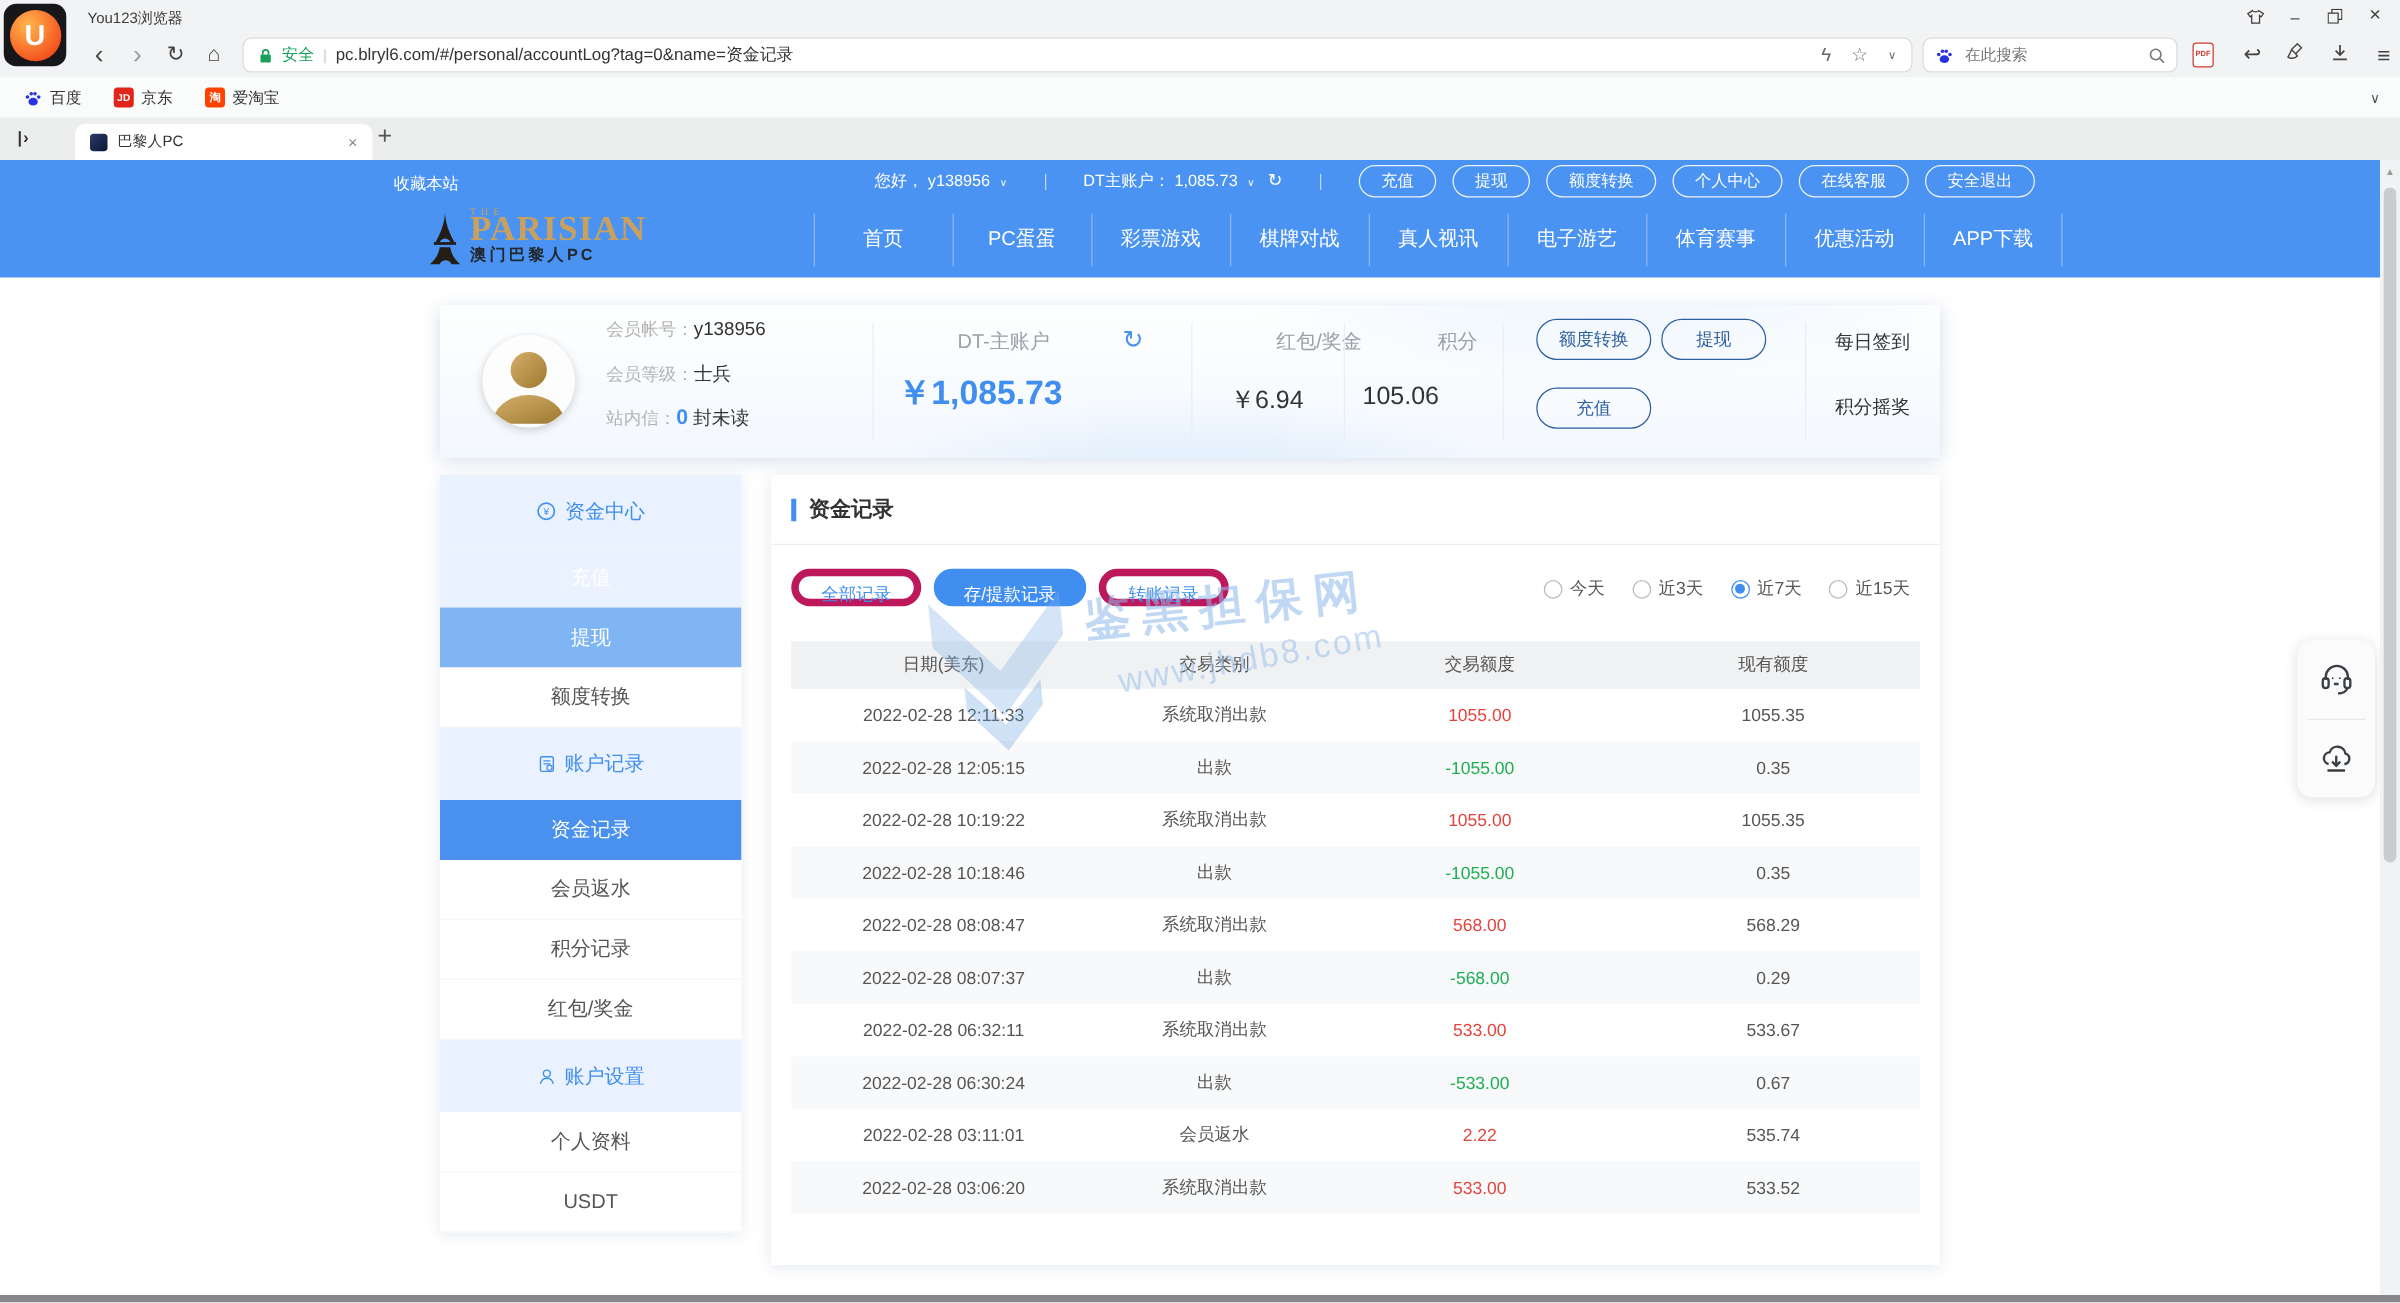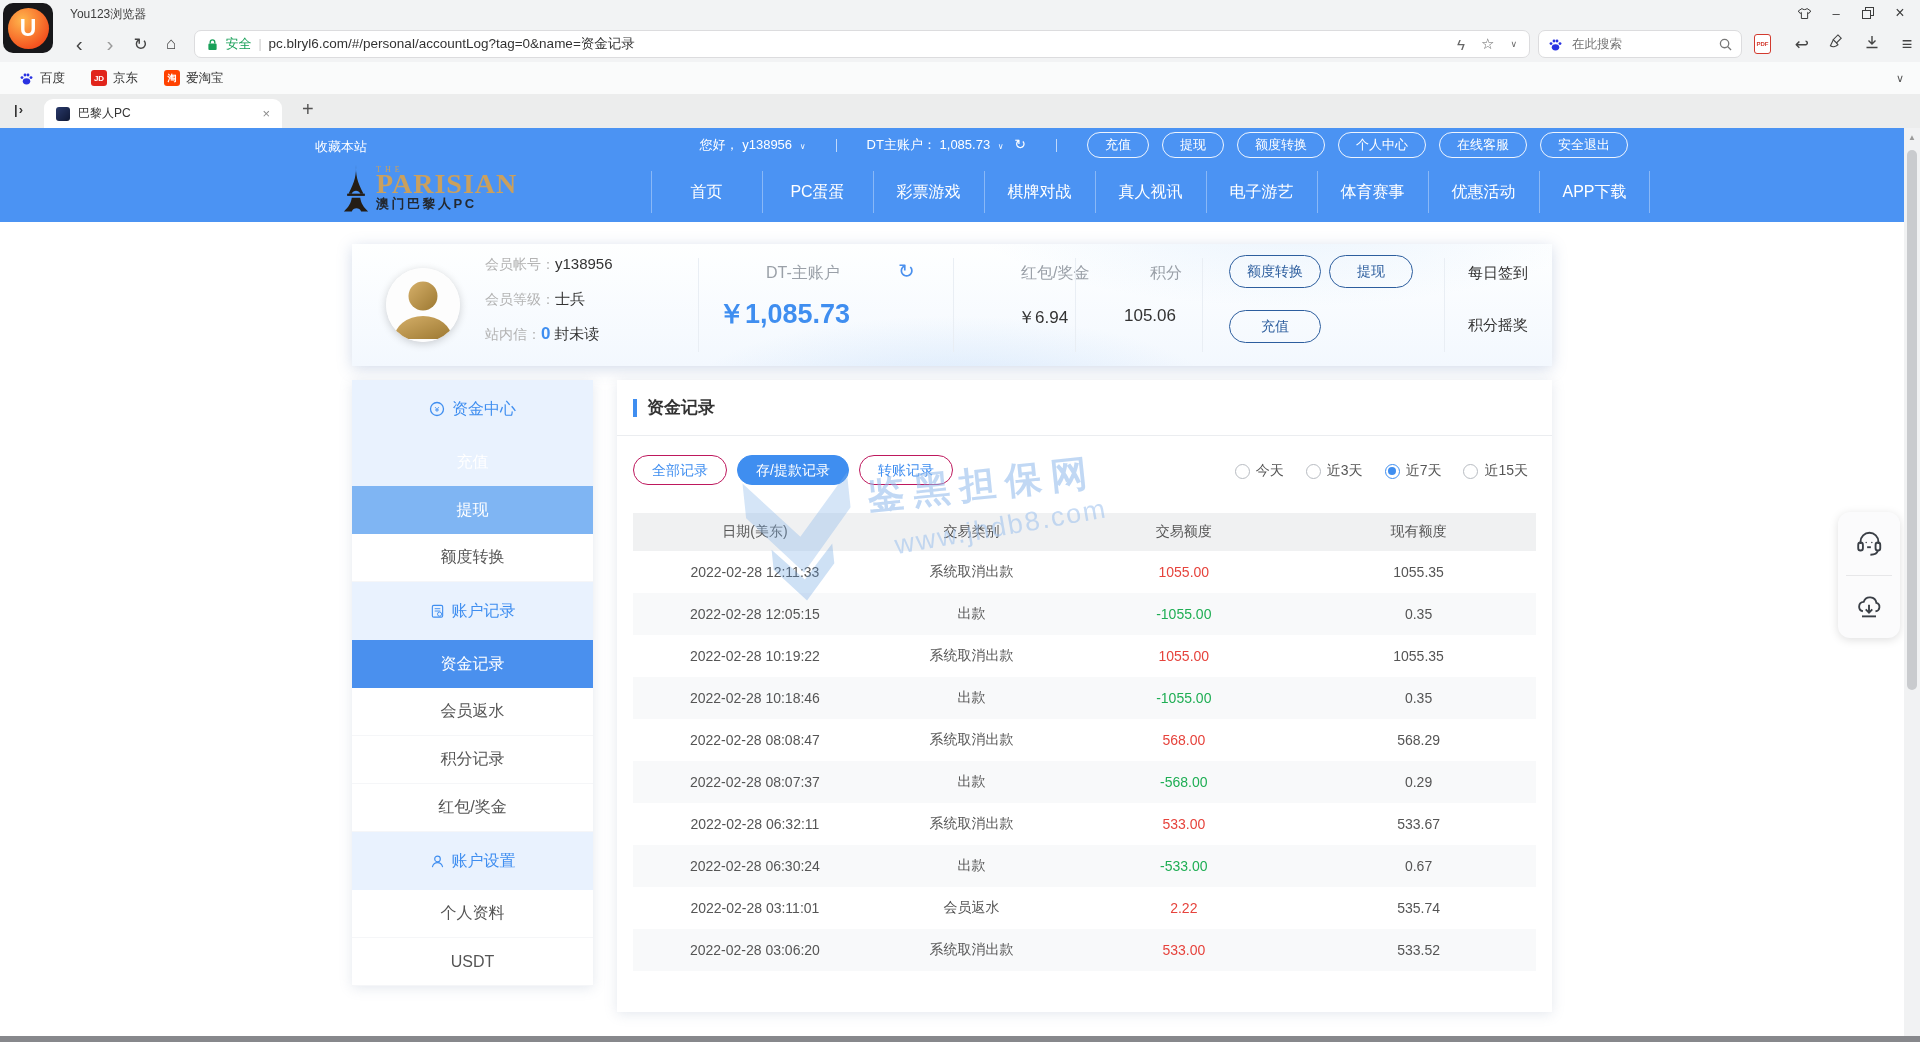--- a/index.html
+++ b/index.html
@@ -39,21 +39,21 @@
           padding:0 16px 0 18px;gap:26px;}
   .bm-item{display:flex;align-items:center;gap:6px;font-size:12.5px;color:#333;}
   .bm-ico{width:16px;height:16px;border-radius:3px;display:flex;align-items:center;justify-content:center;
           color:#fff;font-size:9px;font-weight:bold;}
   .bm-ico.jd{background:#e1251b;font-size:8px;}
   .bm-ico.taobao{background:#ff4200;}
   .bm-collapse{margin-left:auto;color:#555;font-size:11px;}
 
   .tabstrip{position:absolute;left:0;top:94px;width:100%;height:34px;background:#eceded;}
   .tab-side{position:absolute;left:14px;top:8px;font-size:13px;font-weight:bold;color:#333;letter-spacing:1px;}
-  .tab{position:absolute;left:44px;bottom:0;width:238px;height:29px;background:#fff;border-radius:9px 9px 0 0;
+  .tab{position:absolute;left:60px;bottom:0;width:238px;height:29px;background:#fff;border-radius:9px 9px 0 0;
           display:flex;align-items:center;padding:0 12px;gap:8px;}
   .favicon{width:14px;height:14px;border-radius:3px;background:linear-gradient(135deg,#2a3a6b,#0e1733);}
   .tab-title{font-size:12px;color:#333;flex:1;}
   .tab-close{color:#8a8a8a;font-size:13px;}
   .newtab{position:absolute;left:302px;top:4px;font-size:20px;color:#555;}
 
   
   .site{position:absolute;left:0;top:128px;width:1920px;height:908px;background:#fff;}
   .site-header{position:absolute;left:0;top:0;width:100%;height:94px;background:#4b93f3;}
   .fav-site{position:absolute;left:315px;top:10px;color:#fff;font-size:13px;}
@@ -82,21 +82,21 @@
       linear-gradient(180deg,#feffff,#f3f8fe);}
   .mc{position:absolute;z-index:2;}
   .avatar{left:34px;top:24px;width:74px;height:74px;border-radius:50%;overflow:hidden;background:#fff;
           box-shadow:0 2px 8px rgba(0,0,0,.18);}
   .mi-row{left:133px;font-size:14px;color:#333;}
   .mi-label{color:#b3b3b3;}
   .mail-count{color:#3f8ef0;font-weight:bold;font-size:17px;}
   .mc-sep{position:absolute;top:14px;bottom:14px;width:1px;background:#e9eef4;z-index:2;}
   .mc-label{font-size:16px;color:#9aa0a8;margin-left:48px;}
   .wallet-val{left:366px;top:52px;font-size:27px;font-weight:bold;color:#3f8ef0;}
-  .sm-val{font-size:17px;color:#333;margin-left:34px;}
+  .sm-val{font-size:20px;color:#333;}
   .mc-btn{height:33px;border:1px solid #2d5e9e;border-radius:17px;color:#2d5e9e;font-size:14px;
           text-align:center;line-height:31px;background:transparent;}
   .mc-daily{font-size:15px;color:#333;}
 
   
   .sidebar{position:absolute;left:352px;top:252px;width:241px;box-shadow:0 2px 12px rgba(120,140,170,.20);background:#fff;}
   .sb{height:48px;display:flex;align-items:center;justify-content:center;gap:7px;font-size:16px;}
   .sb-section{height:58px;background:#e9f2fe;color:#3f8ef0;}
   .sb-ghost{background:#e9f2fe;color:#fff;}
   .sb-hover{background:#7fb5f3;color:#fff;}
@@ -105,21 +105,21 @@
   .sb-ico{display:flex;align-items:center;}
 
   
   .content-card{position:absolute;left:617px;top:252px;width:935px;height:632px;background:#fff;
           box-shadow:0 2px 12px rgba(120,140,170,.20);}
   .cc-header{height:56px;border-bottom:1px solid #ebedf0;display:flex;align-items:center;padding-left:16px;}
   .cc-bar{width:4px;height:18px;background:#3f8ef0;margin-right:10px;}
   .cc-title{font-size:17px;font-weight:bold;color:#333;}
   .cc-filters{position:absolute;top:75px;left:16px;display:flex;gap:10px;}
   .f-pill{height:30px;line-height:28px;padding:0 18px;border-radius:16px;font-size:14px;
-          border:1px solid #be185d;color:#3f8ef0;background:#fff;}
+          border:6px solid #be185d;color:#3f8ef0;background:#fff;}
   .f-pill.active{background:#3f8ef0;color:#fff;border-color:#3f8ef0;}
   .cc-ranges{position:absolute;top:82px;right:24px;display:flex;gap:22px;align-items:center;}
   .radio{display:flex;align-items:center;gap:6px;font-size:14px;color:#555;}
   .rdot{width:15px;height:15px;border-radius:50%;border:1px solid #b8bcc2;background:#fff;position:relative;}
   .radio.checked .rdot{border-color:#3f8ef0;}
   .radio.checked .rdot::after{content:"";position:absolute;inset:2.5px;background:#3f8ef0;border-radius:50%;}
   .cc-table{position:absolute;top:133px;left:16px;right:16px;}
   .t-head{display:flex;height:38px;background:#f0f1f2;align-items:center;}
   .t-cell{text-align:center;font-size:14px;color:#555;}
   .c0{width:27%;}.c1{width:21%;}.c2{width:26%;}.c3{width:26%;}

